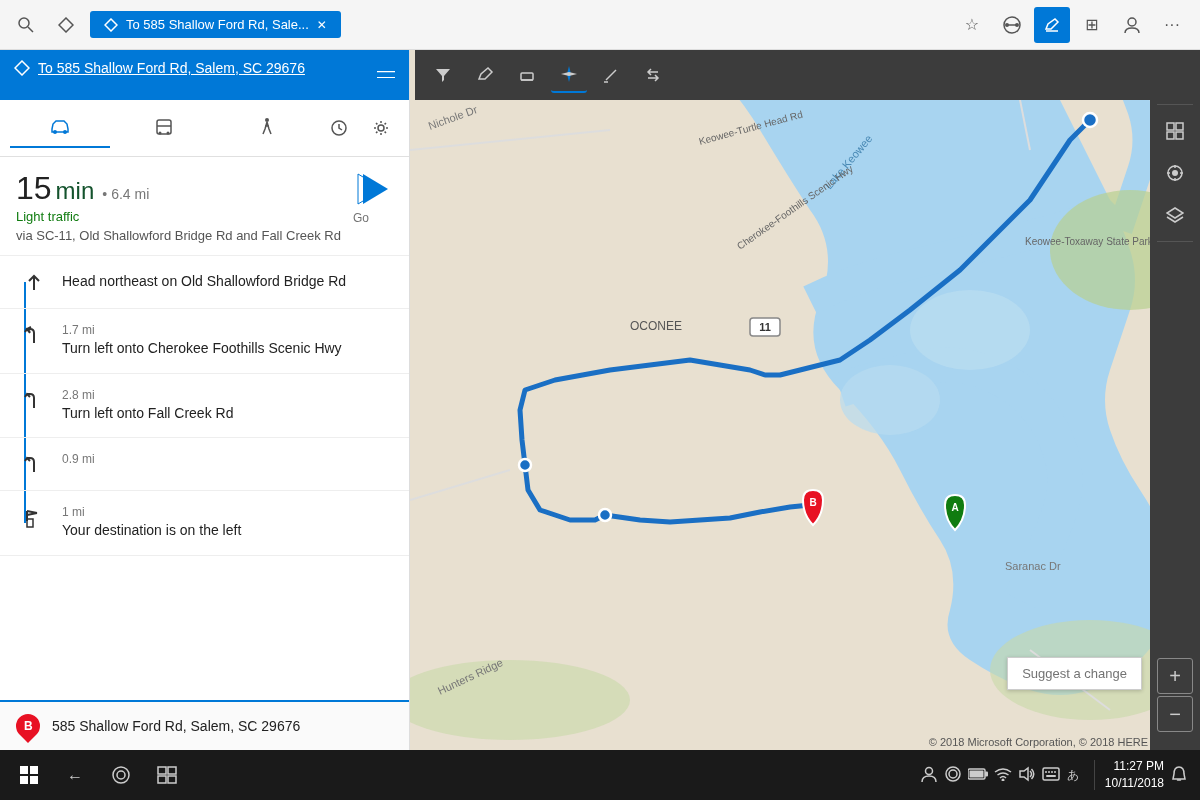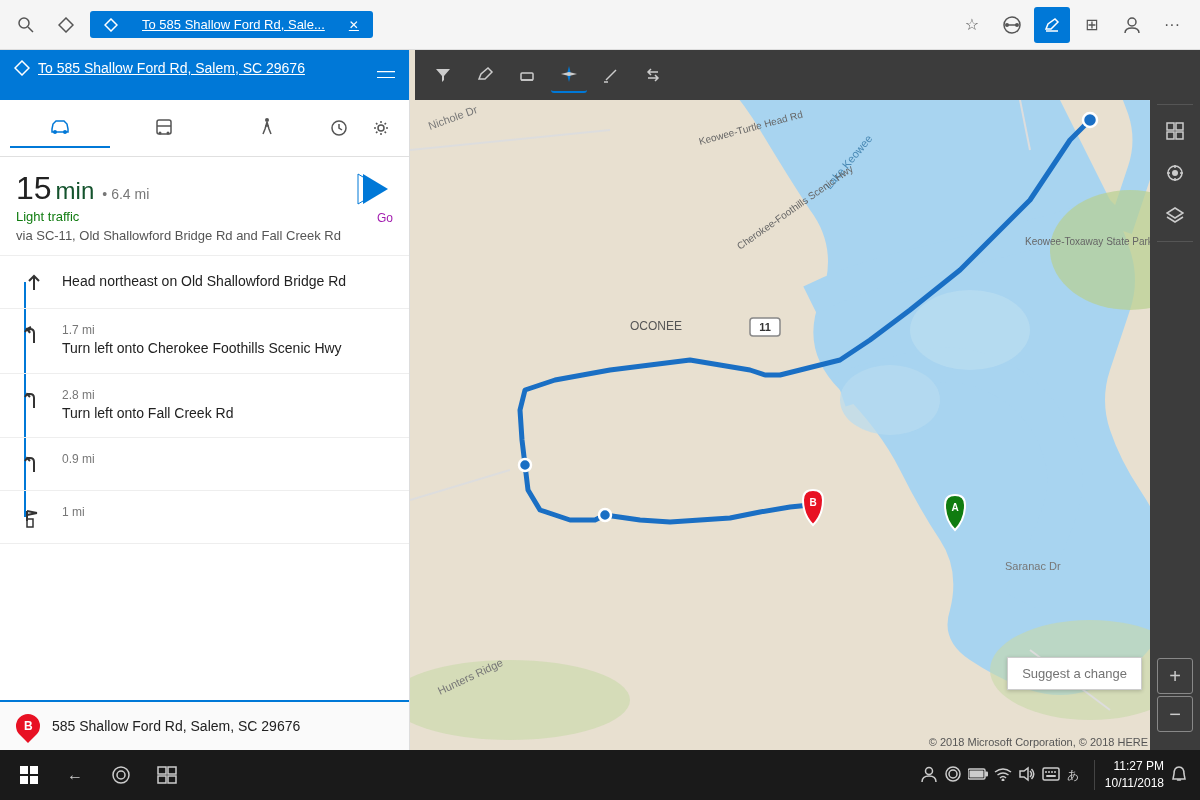--- a/index.html
+++ b/index.html
@@ -9,21 +9,21 @@
     .title-bar {
       position: absolute; top: 0; left: 0; right: 0; height: 50px;
       background: #f5f5f5; display: flex; align-items: center; z-index: 100;
       border-bottom: 1px solid #ddd;
     }
     .title-bar-left { display: flex; align-items: center; gap: 8px; padding-left: 10px; flex: 1; }
     .title-bar-search { width: 32px; height: 32px; display: flex; align-items: center; justify-content: center; cursor: pointer; }
     .title-bar-diamond { width: 32px; height: 32px; display: flex; align-items: center; justify-content: center; }
     .title-tab {
       background: #0078d7; color: white; padding: 6px 14px; border-radius: 3px;
-      display: flex; align-items: center; gap: 24px; font-size: 13px; min-width: 200px; text-decoration: underline;
+      display: flex; align-items: center; gap: 8px; font-size: 13px; min-width: 200px;
     }
     .title-tab-close { cursor: pointer; font-size: 12px; }
     .title-bar-right { display: flex; align-items: center; gap: 4px; padding-right: 10px; }
     .title-bar-icon { width: 36px; height: 36px; display: flex; align-items: center; justify-content: center; cursor: pointer; font-size: 16px; color: #555; border-radius: 3px; }
     .title-bar-icon.active { background: #0078d7; color: white; }
 
     
     .toolbar {
       position: absolute; top: 50px; left: 415px; right: 0; height: 50px;
       background: #3c3c3c; display: flex; align-items: center; justify-content: space-between;
@@ -60,22 +60,22 @@
 
     
     .route-summary {
       padding: 12px 16px; border-bottom: 1px solid #eee;
       display: flex; justify-content: space-between; align-items: flex-start;
     }
     .route-time { font-size: 32px; font-weight: 300; color: #222; }
     .route-traffic { color: #107c10; font-size: 13px; margin-top: 2px; }
     .route-via { color: #555; font-size: 13px; margin-top: 4px; }
     .go-button {
-      display: flex; flex-direction: column; align-items: flex-end; cursor: pointer;
-      color: #a21caf;
+      display: flex; flex-direction: column; align-items: flex-start; cursor: pointer;
+      color: #737373;
     }
     .go-label { font-size: 12px; margin-top: 2px; }
 
     
     .steps-container { flex: 1; overflow-y: auto; }
     .step {
       display: flex; align-items: flex-start; padding: 14px 16px 14px 16px;
       border-bottom: 1px solid #eee; position: relative;
     }
     .step-line {
@@ -386,20 +386,21 @@
       <div class="step-icon-wrap">
         <svg width="22" height="22" viewBox="0 0 22 22">
             <rect x="4" y="12" width="6" height="8" fill="none" stroke="#333" stroke-width="1.5"></rect>
             <line x1="4" y1="4" x2="4" y2="14" stroke="#333" stroke-width="2"></line>
             <line x1="4" y1="4" x2="14" y2="6" stroke="#333" stroke-width="2"></line>
             <line x1="14" y1="6" x2="4" y2="8" stroke="#333" stroke-width="2"></line>
           </svg>
       </div>
       <div class="step-content">
         <div class="step-dist">1 mi</div>
+        <div class="step-text">Your destination is on the left</div>
       </div>
     </div>
   </div>
 
   <div class="dest-row">
     <div class="dest-marker">
       <span class="dest-marker-letter">B</span>
     </div>
     <span class="dest-address">585 Shallow Ford Rd, Salem, SC 29676</span>
   </div>

